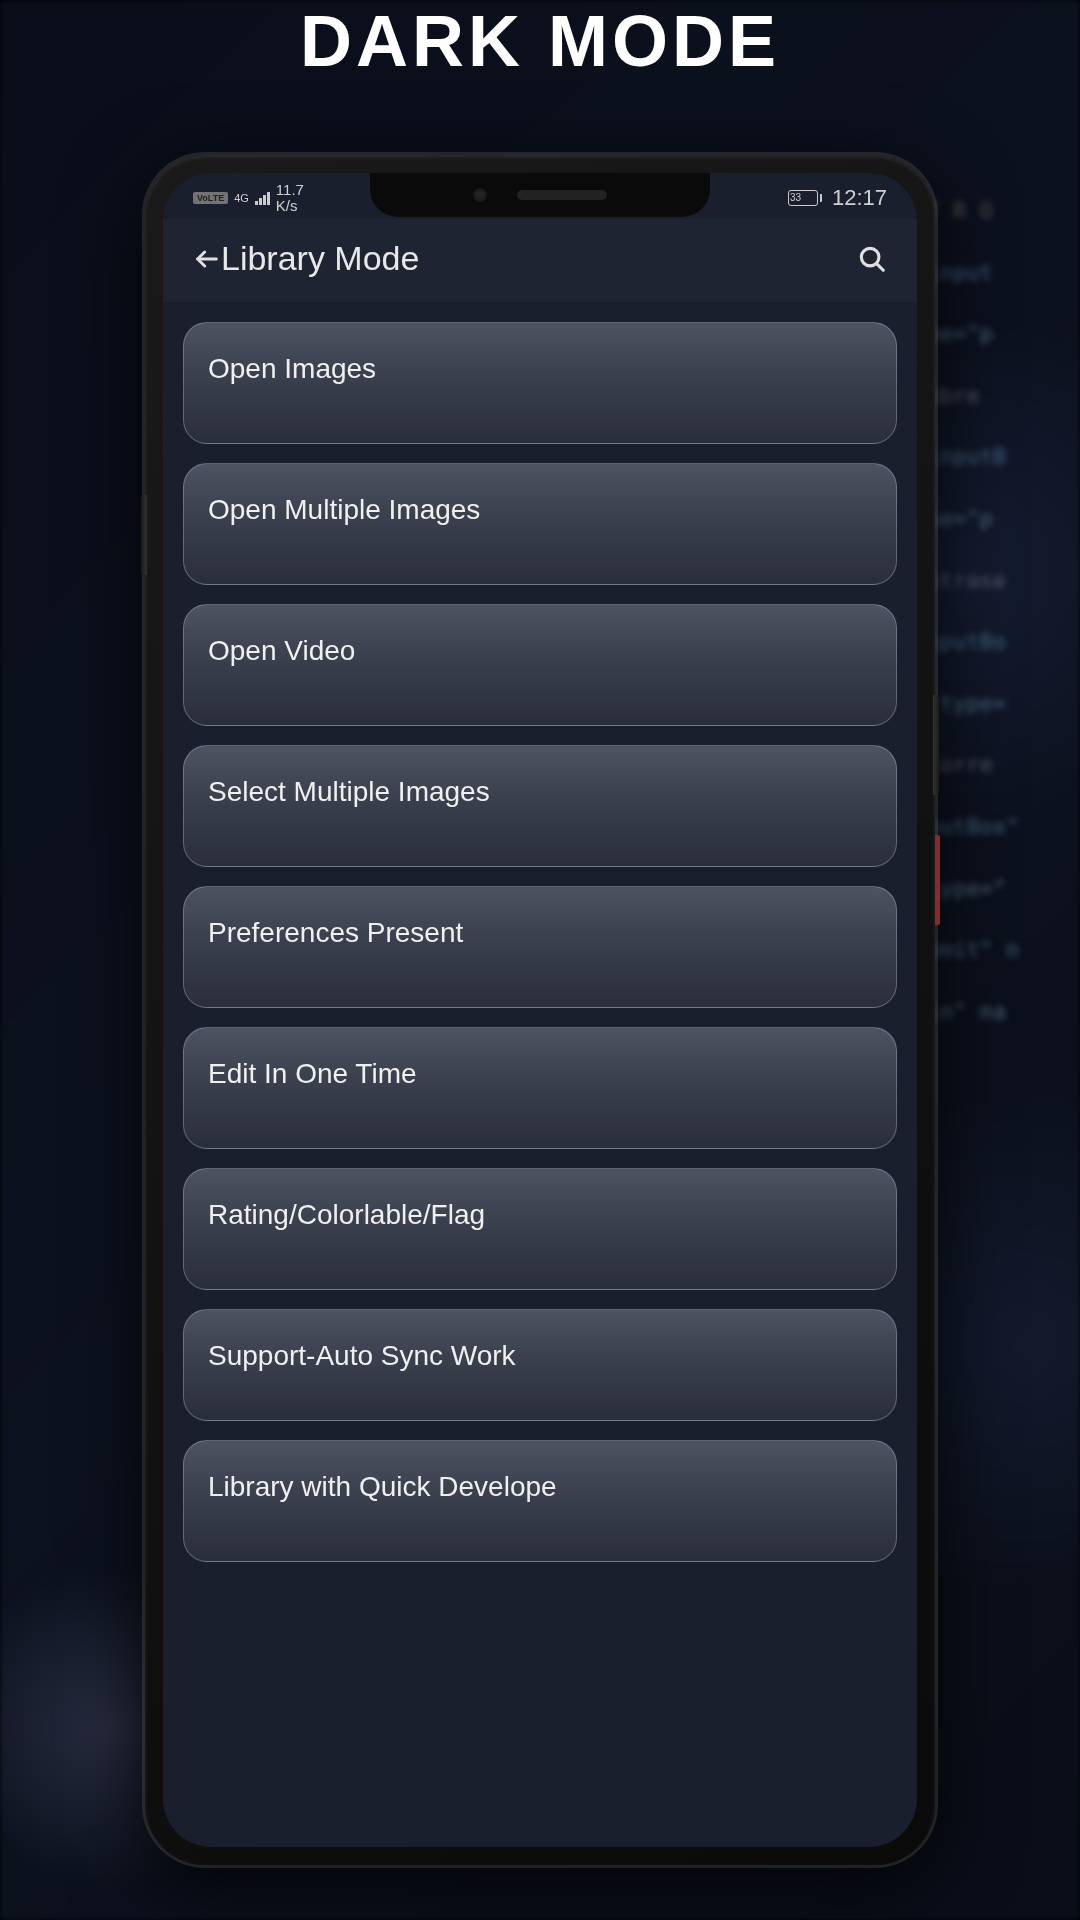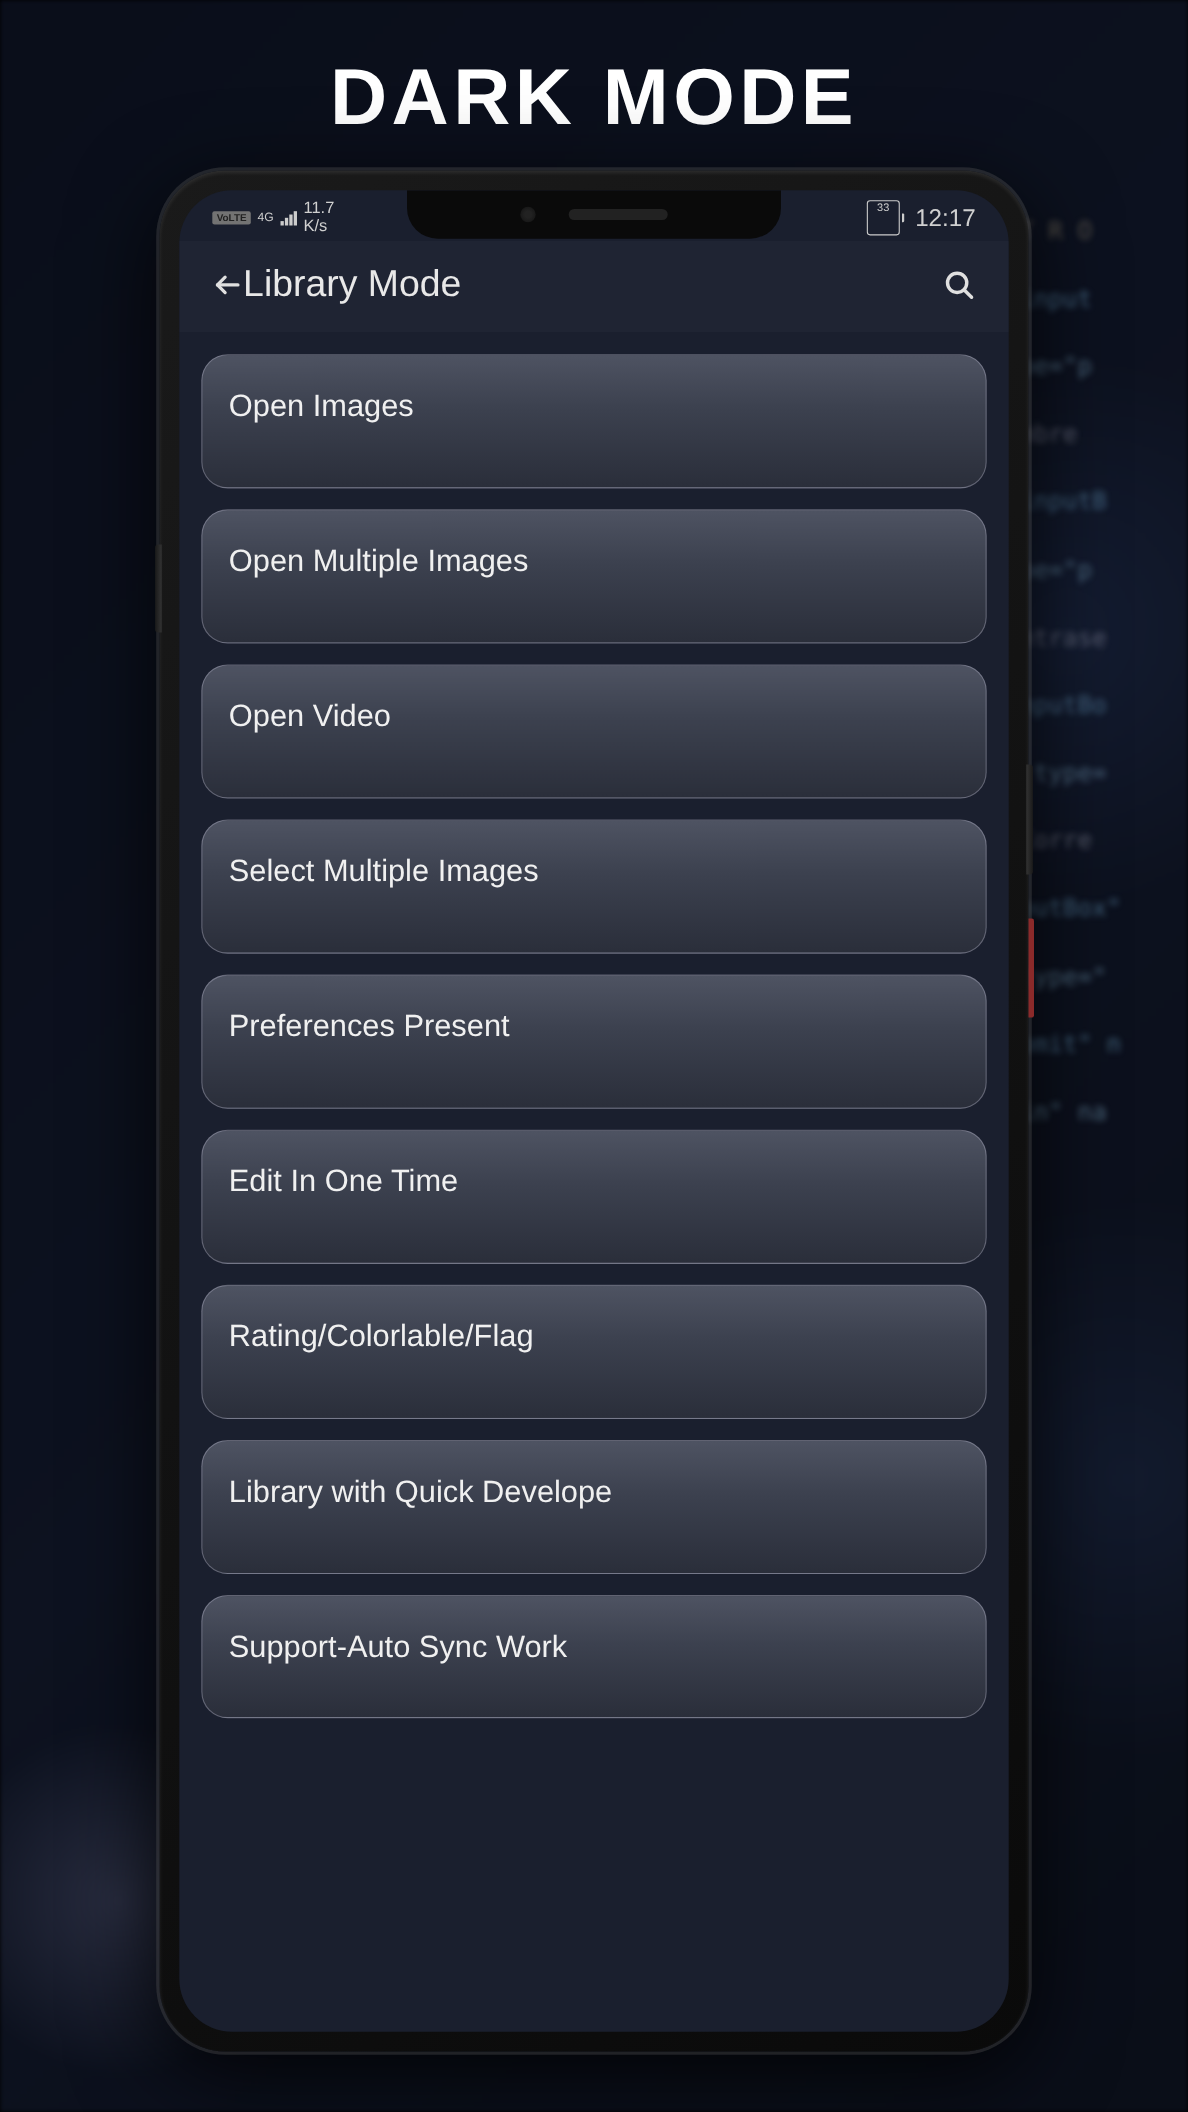--- a/index.html
+++ b/index.html
@@ -46,21 +46,20 @@
       white-space: nowrap;
     }
     
     .hero-title {
       position: relative;
       text-align: center;
       color: #fff;
       font-size: 72px;
       font-weight: 600;
       letter-spacing: 4px;
-      padding-top: 48px;
       z-index: 2;
       font-family: 'Arial Narrow', Arial, sans-serif;
     }
     
     .phone-frame {
       position: absolute;
       left: 50%;
       transform: translateX(-50%);
       top: 155px;
       width: 790px;
@@ -162,28 +161,28 @@
     }
     
     .battery-icon {
       display: flex;
       align-items: center;
       gap: 2px;
     }
     
     .battery-body {
       width: 30px;
-      height: 32px;
+      height: 16px;
       border: 1.5px solid #ccc;
       border-radius: 3px;
       position: relative;
       padding: 1px;
       font-size: 10px;
       line-height: 12px;
-      text-align: center;
+      text-align: left;
       color: #ccc;
     }
     
     .battery-tip {
       width: 2px;
       height: 8px;
       background: #ccc;
       border-radius: 0 1px 1px 0;
     }
     
@@ -352,22 +351,22 @@
       </div>
       <div class="menu-card">
         <span>Preferences Present</span>
       </div>
       <div class="menu-card">
         <span>Edit In One Time</span>
       </div>
       <div class="menu-card">
         <span>Rating/Colorlable/Flag</span>
       </div>
-      <div class="menu-card">
-        <span>Library with Quick Develope</span>
-      </div>
       <div class="menu-card menu-card-last">
         <span>Support-Auto Sync Work</span>
       </div>
+      <div class="menu-card">
+        <span>Library with Quick Develope</span>
+      </div>
     </div>
 
   </div>
 </div>
 
 </body></html>

